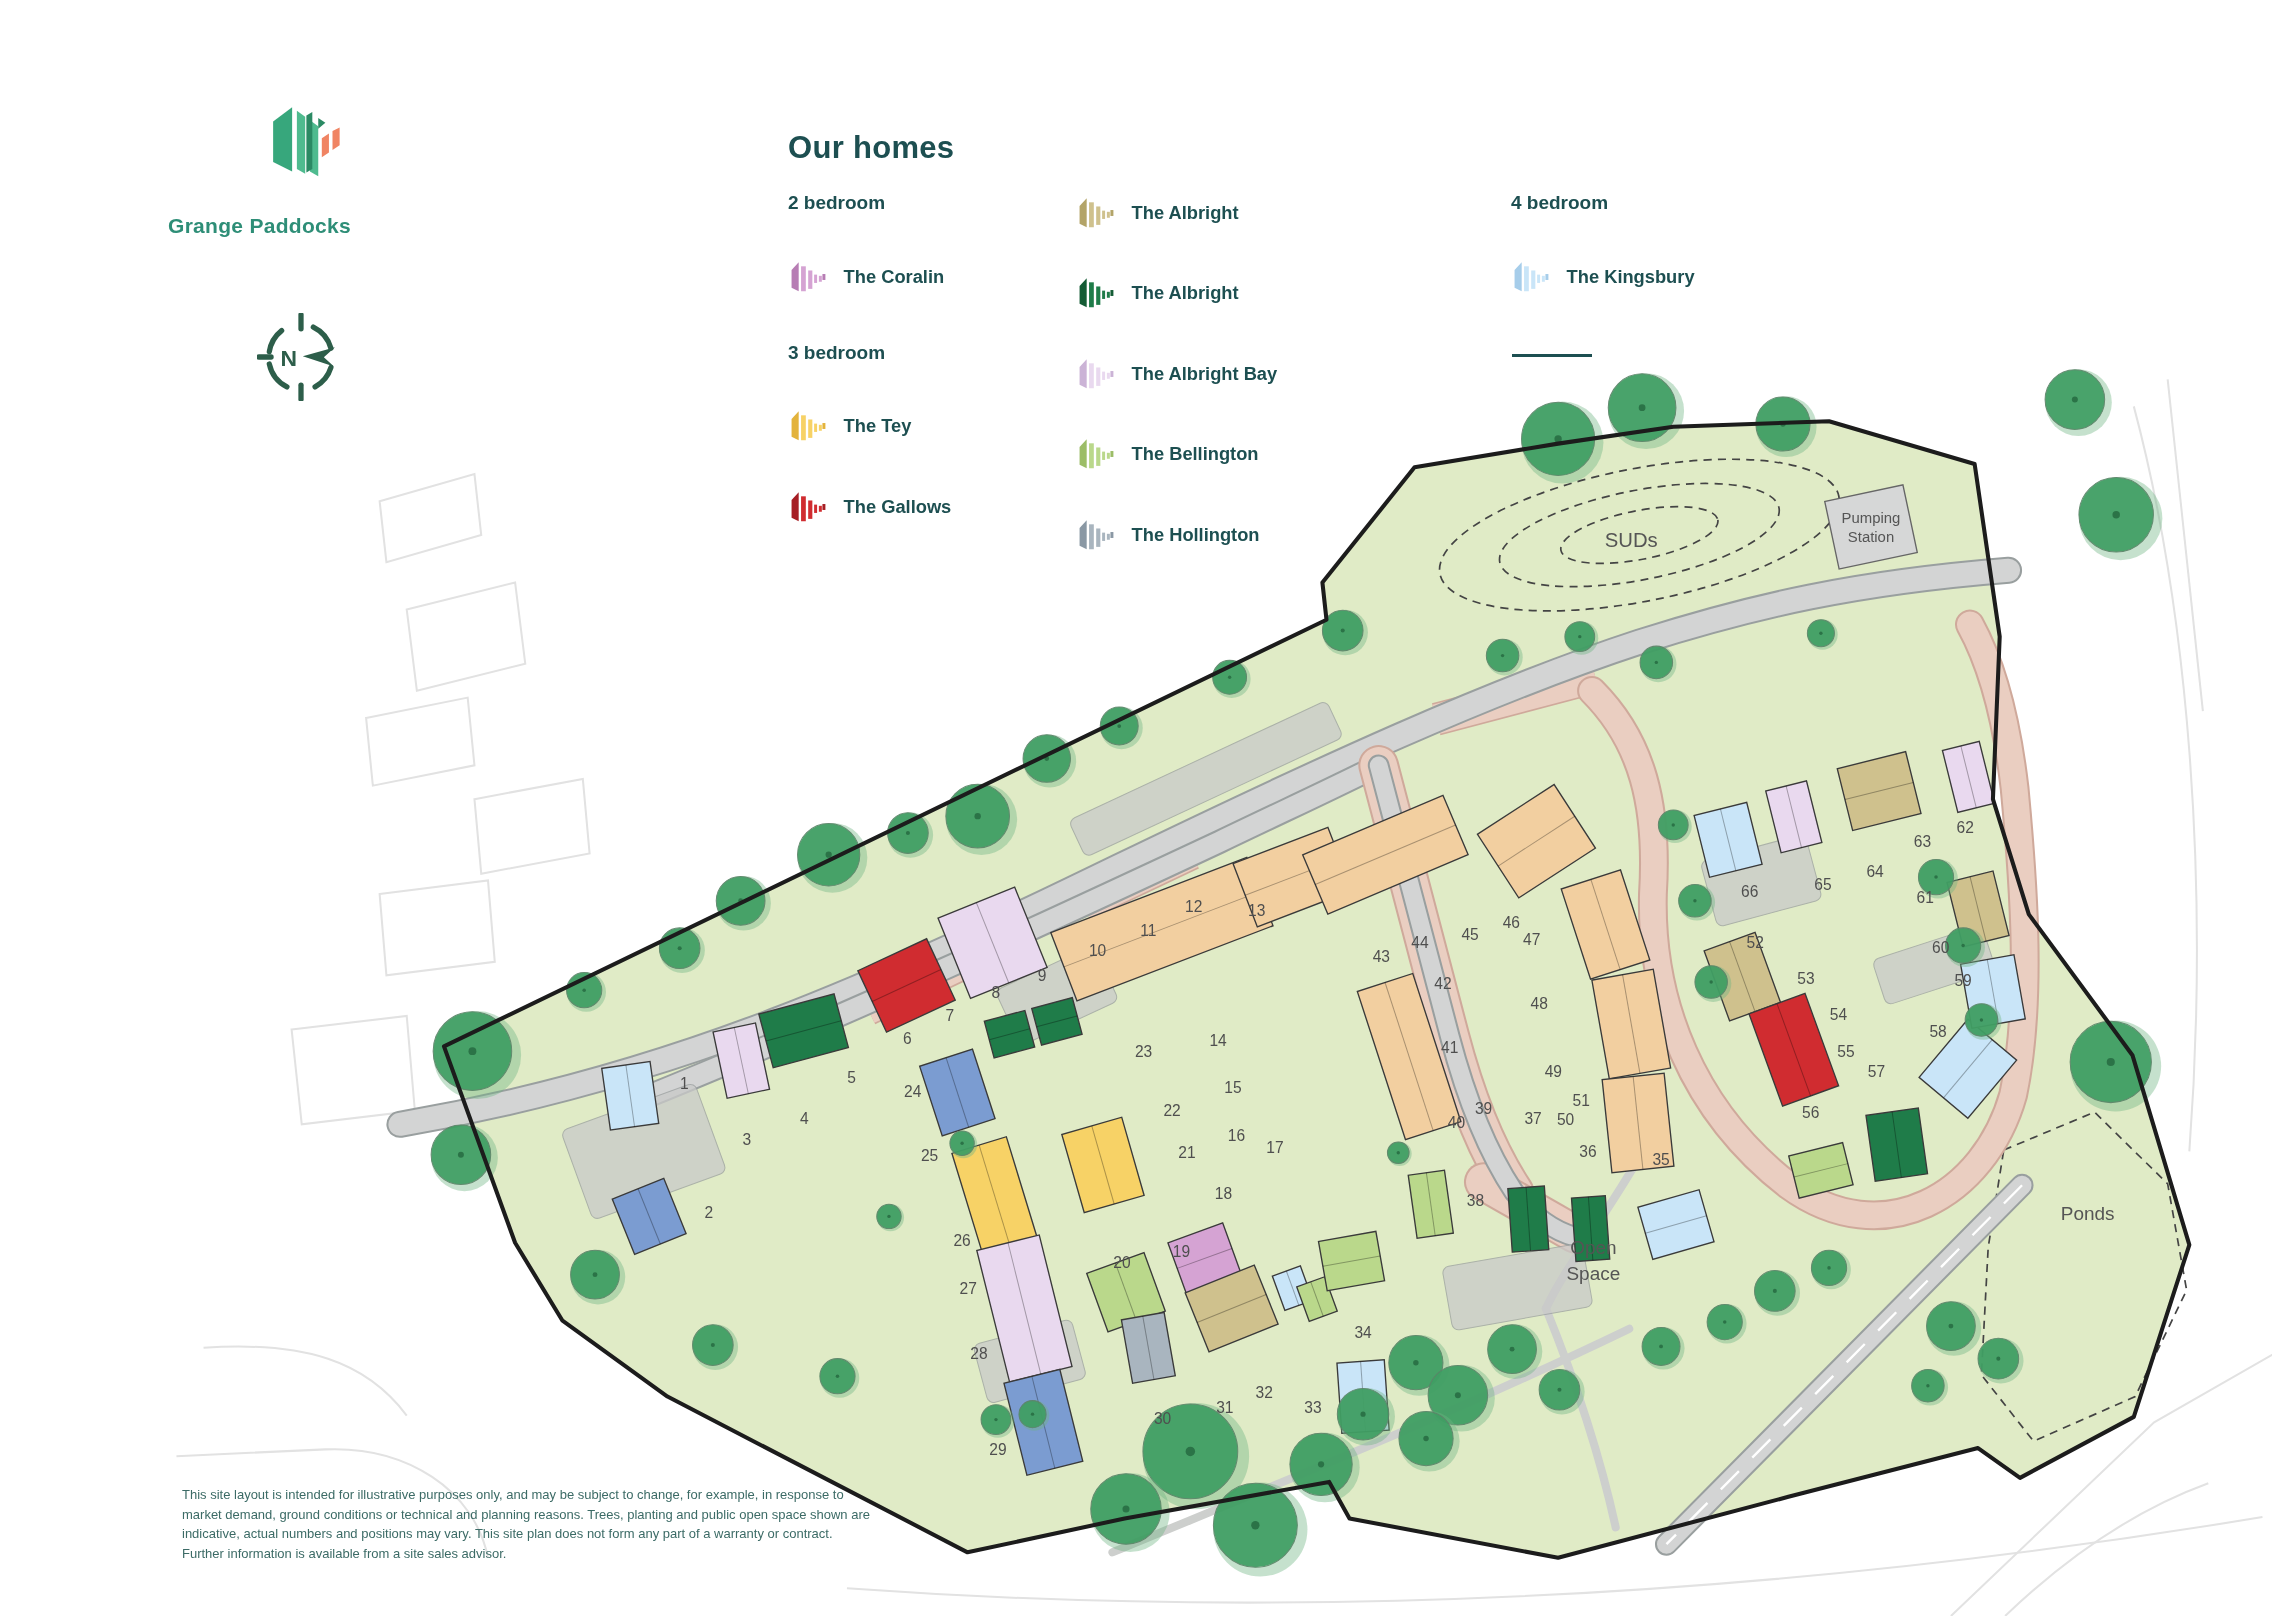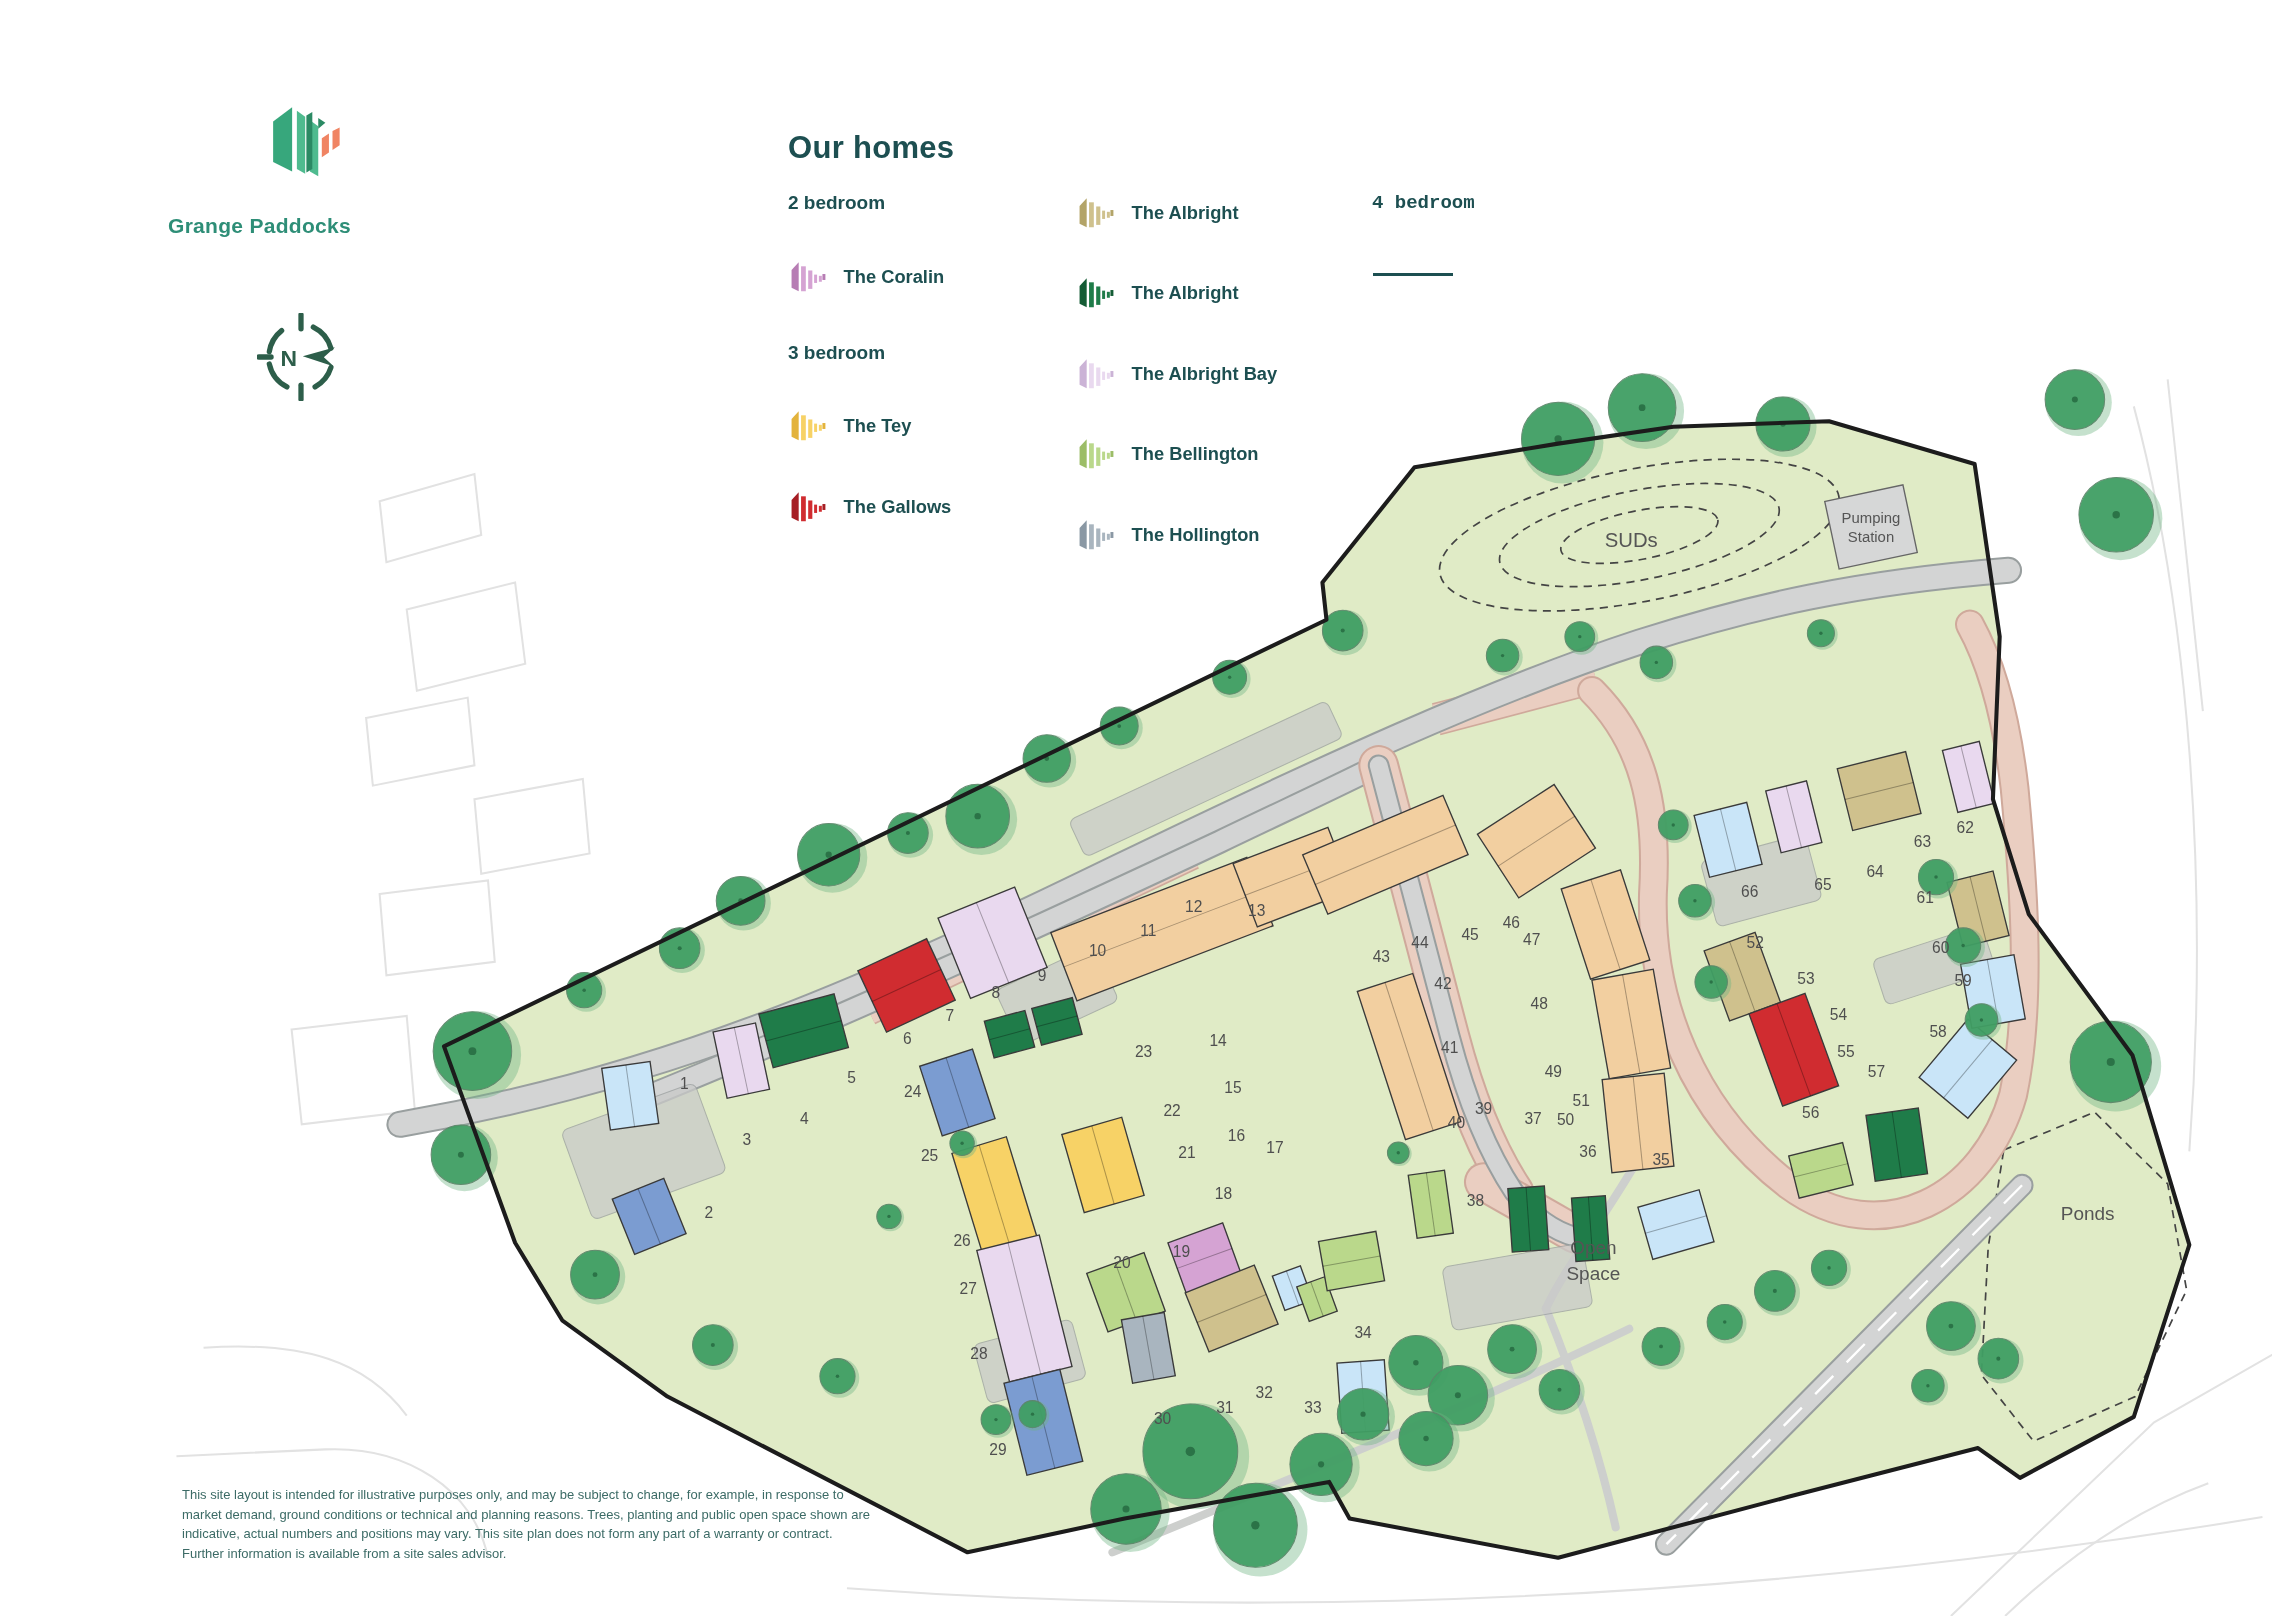--- a/index.html
+++ b/index.html
@@ -7,21 +7,21 @@
   #page{position:relative;width:2273px;height:1616px;background:#ffffff;overflow:hidden;}
   #site-svg{position:absolute;left:0;top:0;width:2273px;height:1616px;}
   .hdr{position:absolute;z-index:5;}
   #brand-logo{left:266px;top:100px;width:76px;height:81px;}
   #brand-name{left:168px;top:214px;width:271px;font-size:21px;font-weight:bold;letter-spacing:0.3px;color:#2e8e77;}
   #compass{left:257px;top:313px;width:88px;height:88px;}
   #page-title{left:788px;top:130px;font-size:31px;font-weight:bold;color:#1d4f51;letter-spacing:0.3px;}
   .legend-col{position:absolute;top:188px;display:flex;flex-direction:column;z-index:5;gap:32px;}
   #legend-col-0{left:788px;}
   #legend-col-1{left:1076px;width:325px;padding-top:5.4px;}
-  #legend-col-2{left:1372px;width:379px;font-family:Liberation Mono, monospace;}
+  #legend-col-2{left:1511px;width:379px;}
   .bed-heading{font-size:19px;font-weight:bold;color:#1d4f51;margin:4.1px 0 11px 0;}
   .legend-row{display:flex;align-items:center;margin:0 0 9.5px 0;height:39px;}
   .legend-row svg{width:38px;height:38px;margin-right:17.6px;flex:none;}
   .legend-label{font-size:18.3px;font-weight:bold;color:#1d4f51;white-space:nowrap;}
   .legend-divider{width:80px;height:2.7px;background:#1d4f51;margin:16.3px 0 17.6px 1.4px;}
   #disclaimer{left:182px;top:1485px;width:688px;font-size:13px;line-height:1.5;color:#3c6b66;z-index:5;}
   .map-label{fill:#555;}
 </style>
 </head>
 <body>
@@ -519,18 +519,29 @@
           <rect x="34" y="21" width="7" height="31" fill="#a9b5bf"></rect>
           <rect x="44" y="28" width="5" height="14" fill="#a9b5bf"></rect>
           <rect x="52" y="30" width="5" height="10" fill="#a9b5bf"></rect>
           <rect x="58" y="27" width="5" height="10" fill="#8a98a4"></rect>
         </svg>
         <span class="legend-label">The Hollington</span>
       </div>
     </div>
   <div id="legend-col-2" class="legend-col">
       <div class="bed-heading">4 bedroom</div>
+      <div class="legend-row">
+        <svg viewBox="0 0 64 64">
+          <path d="M6 20 L18 7 L18 56 L6 50 Z" fill="#a6cdea"></path>
+          <rect x="22" y="14" width="8" height="42" fill="#c9e5f8"></rect>
+          <rect x="34" y="21" width="7" height="31" fill="#c9e5f8"></rect>
+          <rect x="44" y="28" width="5" height="14" fill="#c9e5f8"></rect>
+          <rect x="52" y="30" width="5" height="10" fill="#c9e5f8"></rect>
+          <rect x="58" y="27" width="5" height="10" fill="#a6cdea"></rect>
+        </svg>
+        <span class="legend-label">The Kingsbury</span>
+      </div>
       <div class="legend-divider"></div>
     </div>
 
   <div id="disclaimer" class="hdr">This site layout is intended for illustrative purposes only, and may be subject to change, for example, in response to market demand, ground conditions or technical and planning reasons. Trees, planting and public open space shown are indicative, actual numbers and positions may vary. This site plan does not form any part of a warranty or contract. Further information is available from a site sales advisor.</div>
 </div>
 
 
 </body></html>

